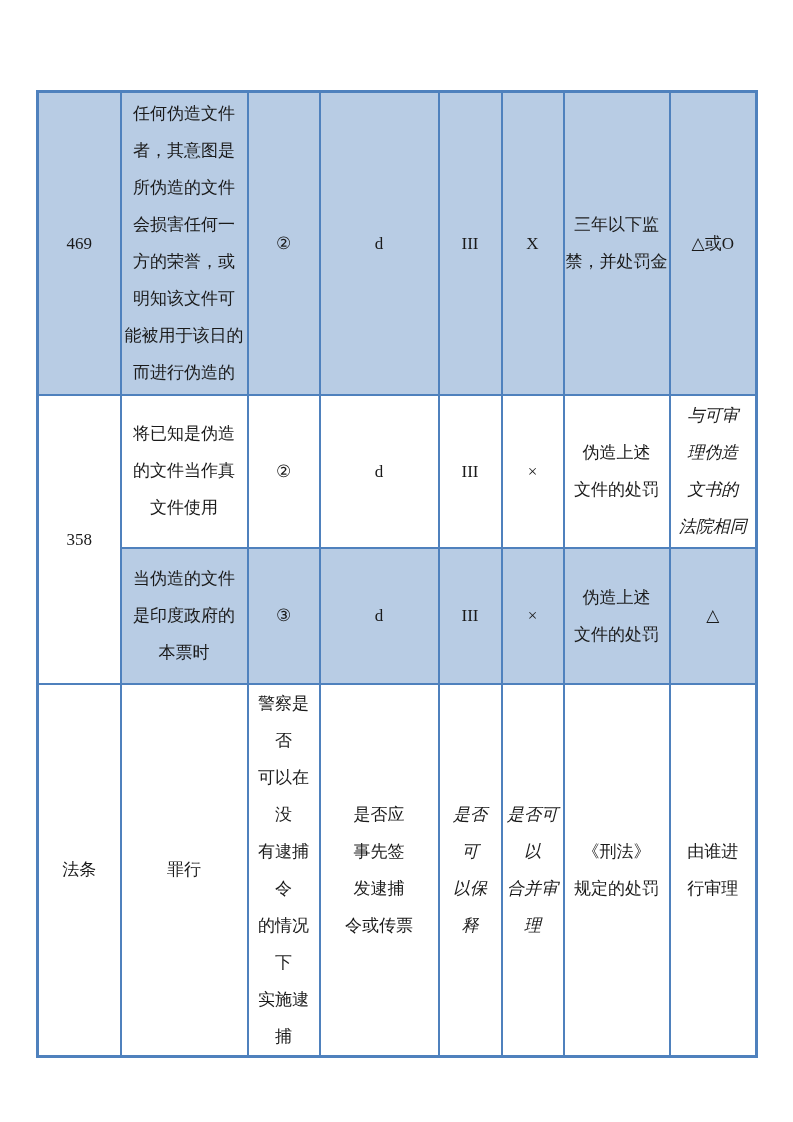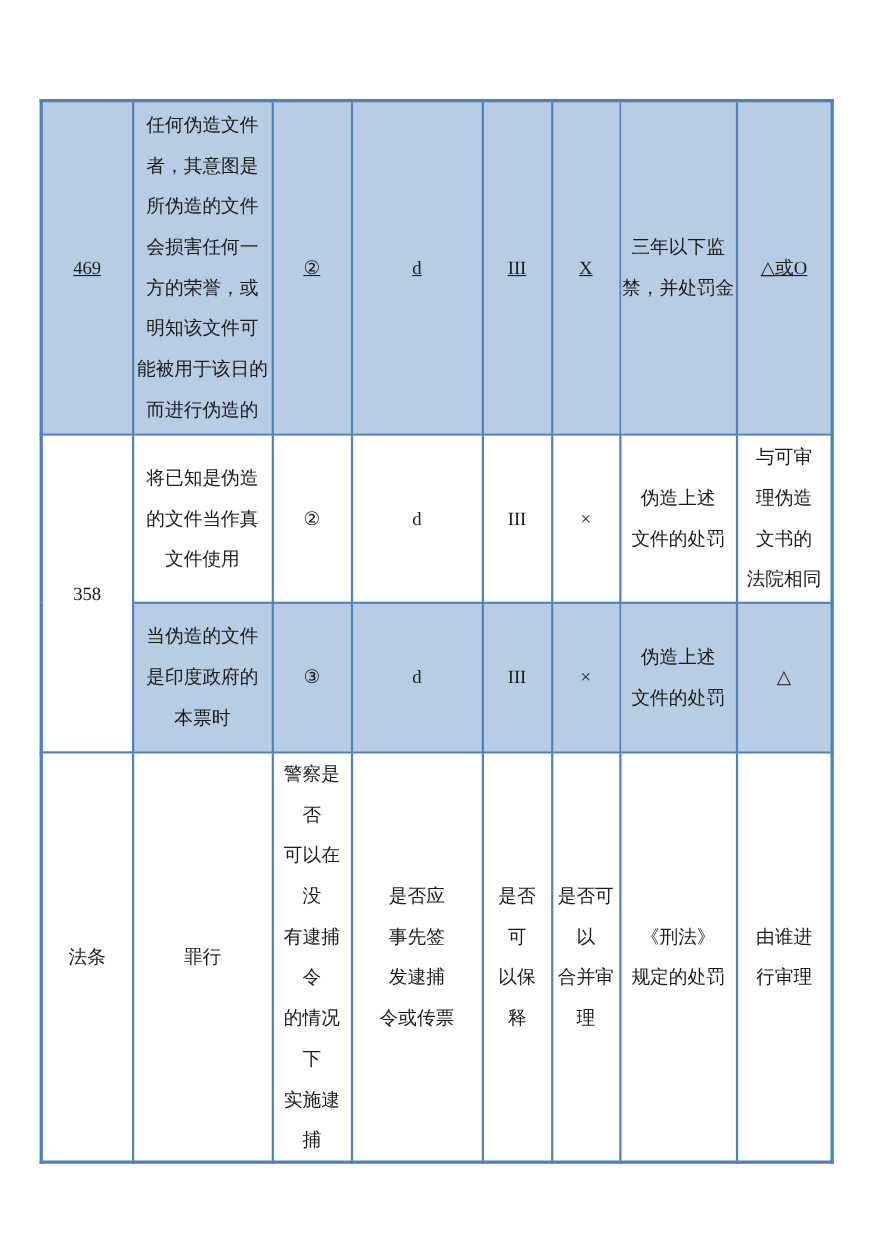--- a/index.html
+++ b/index.html
@@ -36,24 +36,24 @@
   tr.r469{height:303px;}
   tr.r471a{height:153px;}
   tr.r471b{height:136px;}
   tr.rheader{height:355px;}
   
   .pt6{padding-top:6px;}   .pt16{padding-top:16px;}
   .pt18{padding-top:18px;} .pt30{padding-top:30px;}
   .pt34{padding-top:34px;} .pt36{padding-top:36px;}
   .pt38{padding-top:38px;} .pt70{padding-top:70px;}
   .pt82{padding-top:82px;} .pt104{padding-top:104px;}
-  .pt112{padding-top:112px;text-decoration:underline;}
+  .pt112{padding-top:112px;}
   
-  .lh30{line-height:30px;}
-  .lh32{line-height:32px;}
+  .lh30{line-height:30px;font-family:Liberation Mono, monospace;}
+  .lh32{line-height:32px;font-style:italic;}
   .lh34{line-height:34px;}
   .page-number{
     position:absolute;
     left:0;top:1044px;width:793px;
     text-align:center;
     font-size:14px;
     color:#222222;
   }
 </style>
 </head>

